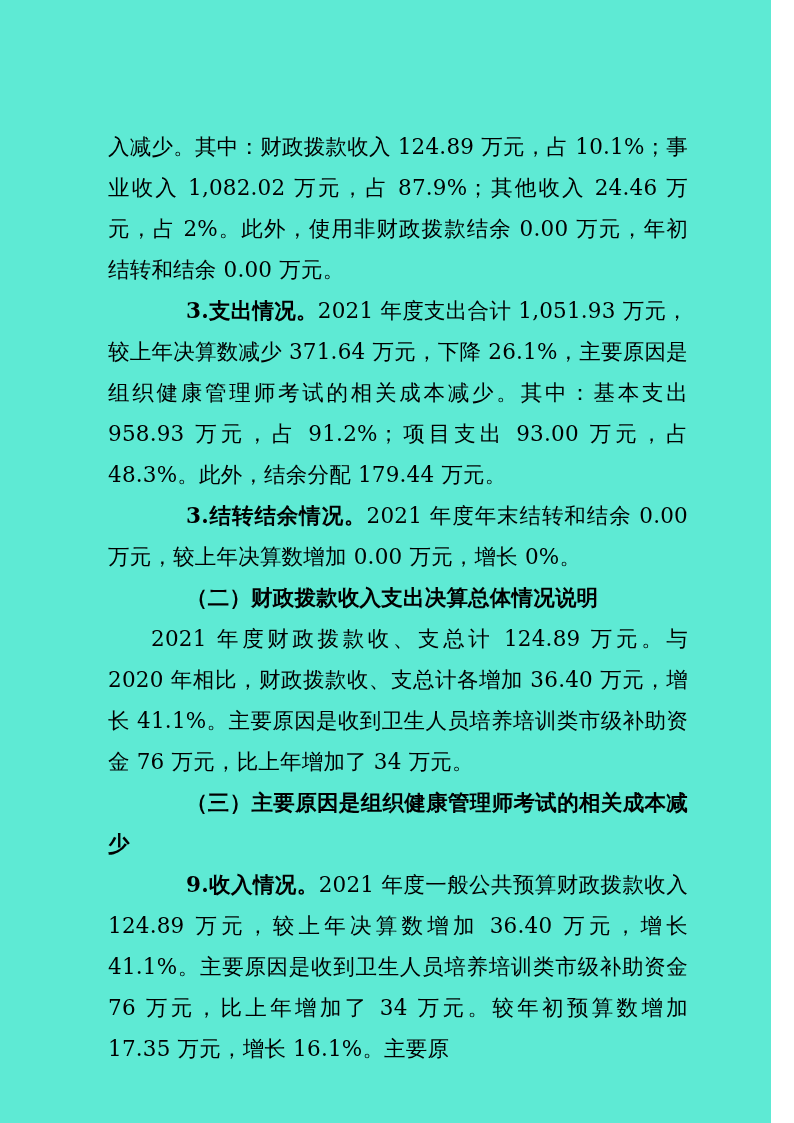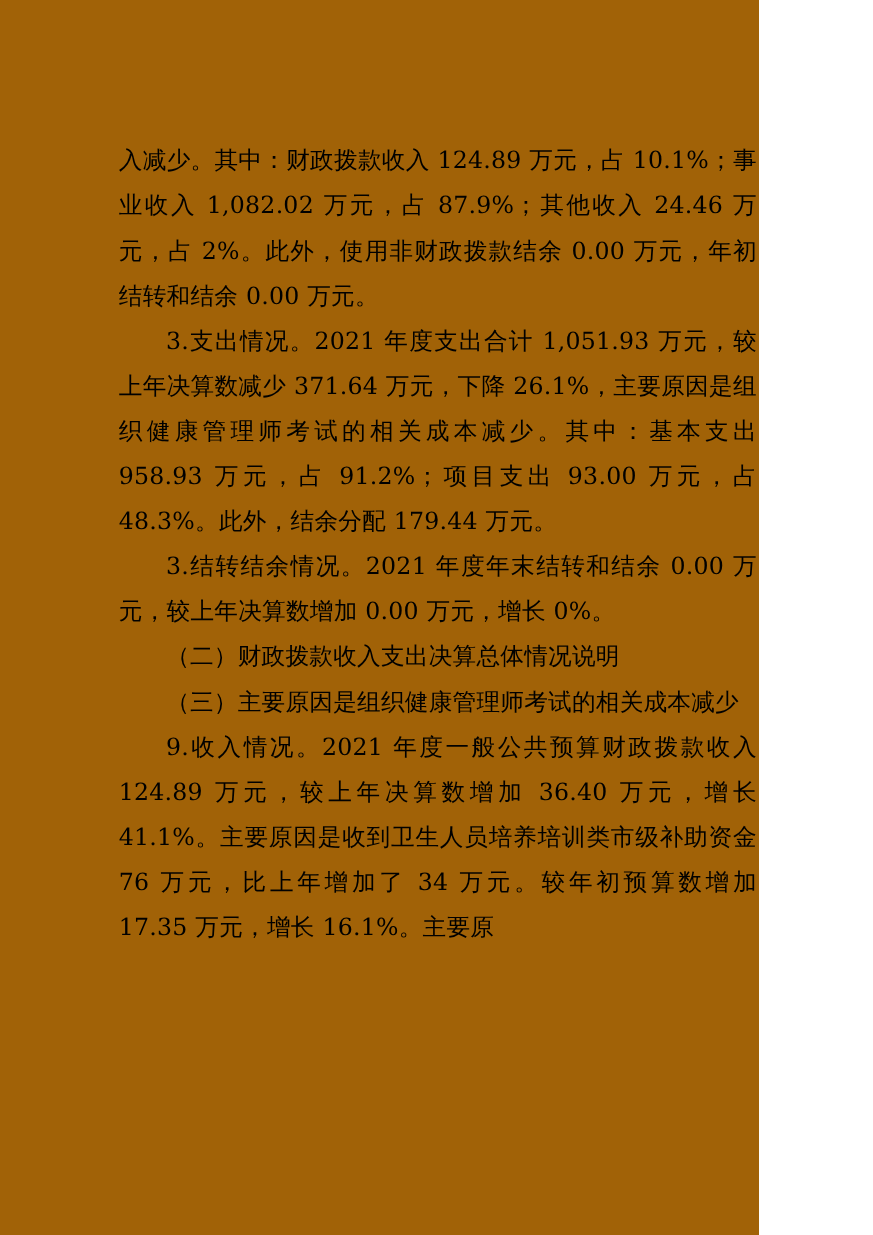--- a/index.html
+++ b/index.html
@@ -12,44 +12,45 @@
     height: 1123px;
     font-family: "DejaVu Serif", "Liberation Serif", serif;
     color: #000000;
     position: relative;
     overflow: hidden;
   }
   .page {
     position: absolute;
     left: 0;
     top: 0;
-    width: 690px;
+    width: 771px;
     height: 1123px;
-    background: #a16207;
+    background: #5eead4;
   }
   .content {
     position: absolute;
     left: 108px;
     top: 126px;
     width: 580px;
   }
   p {
     margin: 0 0 0 0;
     font-size: 21.5px;
     line-height: 41px;
     text-align: justify;
     text-justify: inter-ideograph;
     letter-spacing: 0.2px;
     font-family: "DejaVu Serif", "Liberation Serif", serif;
   }
   p.indent {
     text-indent: 2em;
   }
   .bold {
-    font-weight: normal;
+    font-weight: bold;
+    margin-left: 35px;
   }
   .para-block {
     margin-bottom: 0px;
   }
 </style>
 </head>
 <body>
 
 <div class="page">
   <div class="content">
@@ -63,20 +64,23 @@
     </p>
 
     <p class="para-block indent">
       <span class="bold">3.结转结余情况。</span><span>2021 年度年末结转和结余 0.00 万元，较上年决算数增加 0.00 万元，增长 0%。</span>
     </p>
 
     <p class="para-block indent">
       <span class="bold">（二）财政拨款收入支出决算总体情况说明</span>
     </p>
 
+    <p class="para-block indent">
+      <span>2021 年度财政拨款收、支总计 124.89 万元。与 2020 年相比，财政拨款收、支总计各增加 36.40 万元，增长 41.1%。主要原因是收到卫生人员培养培训类市级补助资金 76 万元，比上年增加了 34 万元。</span>
+    </p>
 
     <p class="para-block indent">
       <span class="bold">（三）主要原因是组织健康管理师考试的相关成本减少</span>
     </p>
 
     <p class="para-block indent">
       <span class="bold">9.收入情况。</span><span>2021 年度一般公共预算财政拨款收入 124.89 万元，较上年决算数增加 36.40 万元，增长 41.1%。主要原因是收到卫生人员培养培训类市级补助资金 76 万元，比上年增加了 34 万元。较年初预算数增加 17.35 万元，增长 16.1%。主要原</span>
     </p>
 
   </div>

